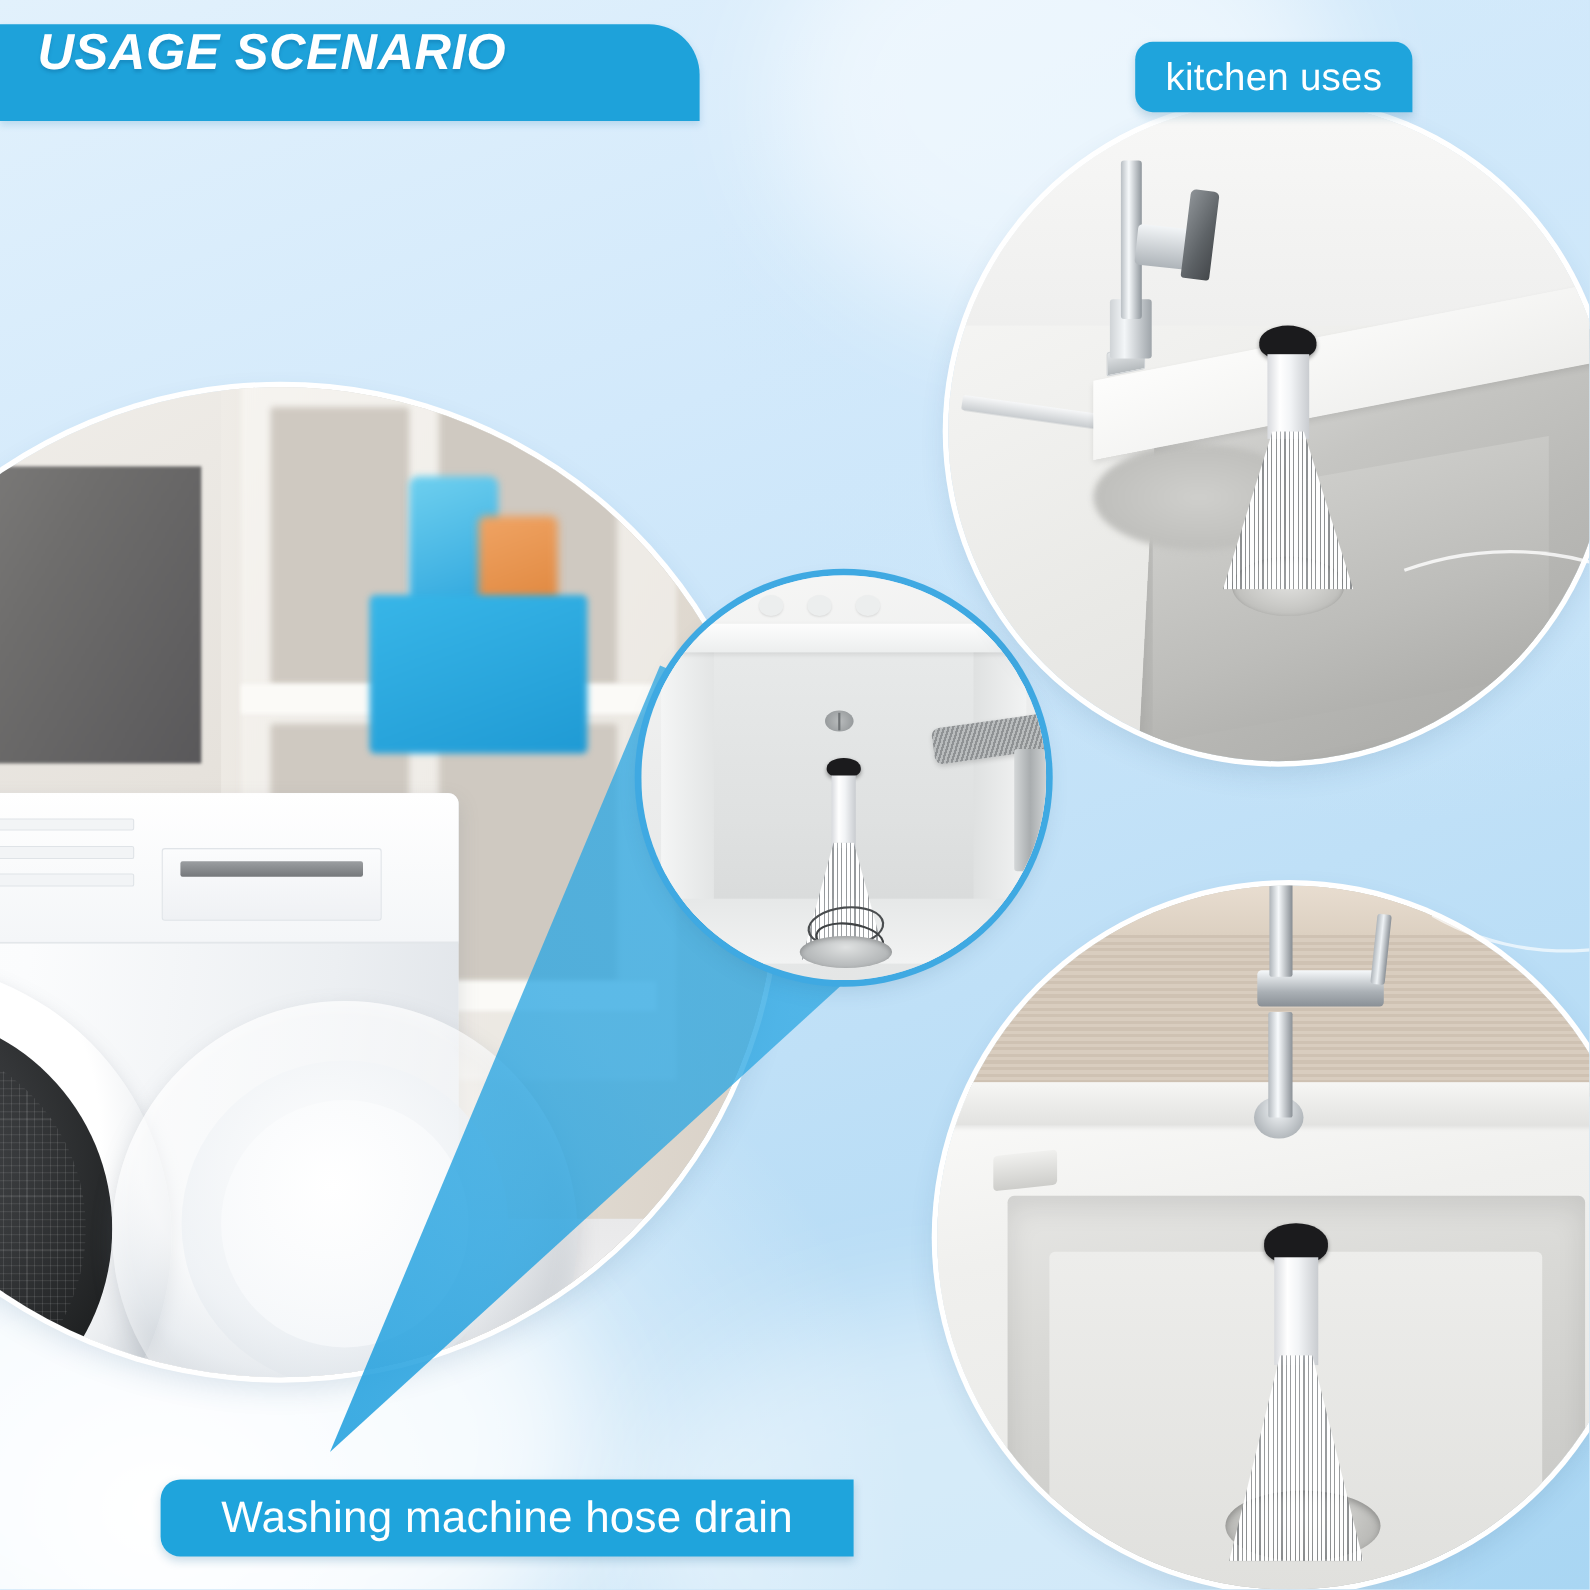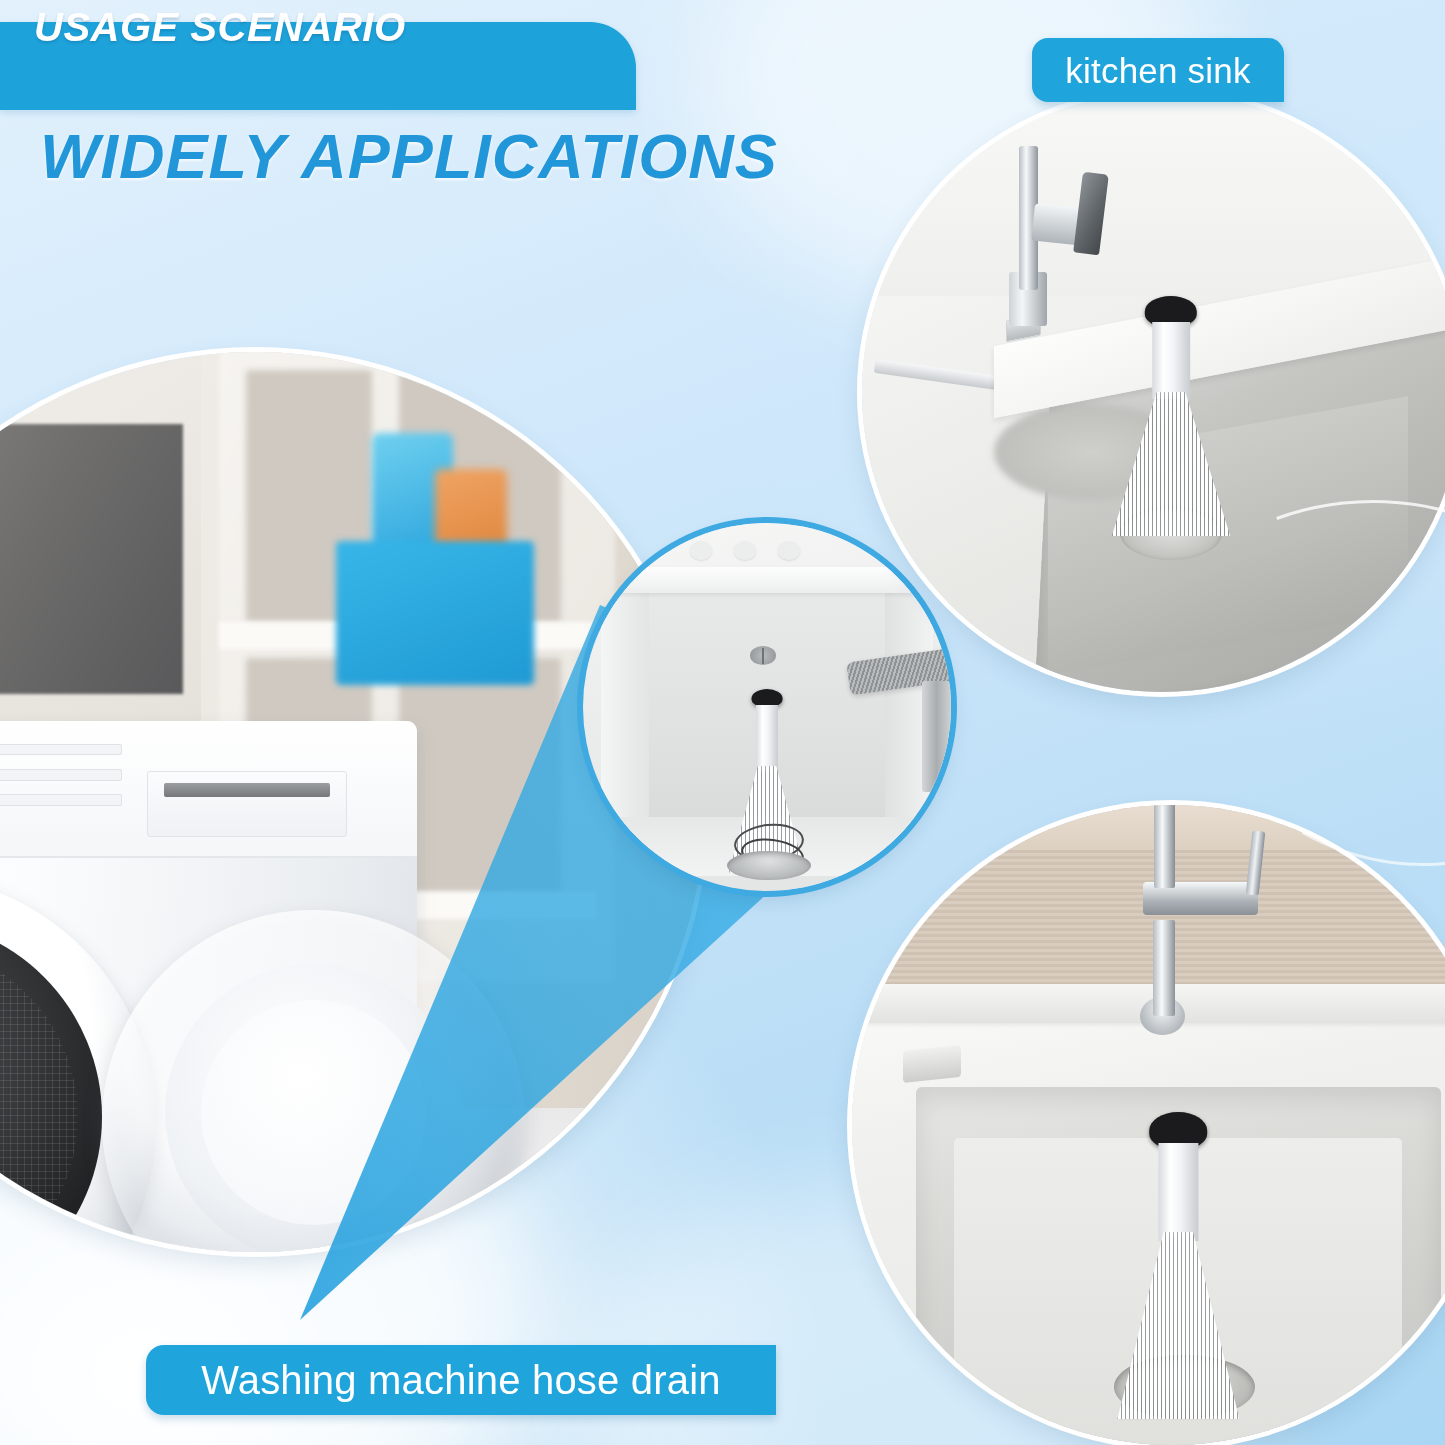--- a/index.html
+++ b/index.html
@@ -20,22 +20,22 @@
   .blob{position:absolute;border-radius:50%;filter:blur(50px);pointer-events:none;}
 
   
   .banner{
     position:absolute;left:0;top:22px;width:636px;height:88px;
     background:#1ea2da;
     border-radius:0 46px 0 0;
     box-shadow:0 3px 7px rgba(30,120,175,.18);
   }
   .banner-text{
-    position:absolute;left:34px;top:5px;
-    font-size:40px;font-weight:bold;font-style:italic;letter-spacing:.5px;
+    position:absolute;left:34px;top:20px;
+    font-size:46px;font-weight:bold;font-style:italic;letter-spacing:.5px;
     color:#ffffff;white-space:nowrap;
     text-shadow:0 2px 3px rgba(0,70,120,.22);
   }
   .headline{
     position:absolute;left:40px;top:120px;
     font-size:63px;font-weight:bold;font-style:italic;letter-spacing:1px;
     color:#2196d9;white-space:nowrap;
     text-shadow:0 2px 3px rgba(255,255,255,.75);
   }
   .subline{
@@ -283,18 +283,17 @@
       <div class="p-neck" style="top:10%;width:34%;height:32%;"></div>
       <div class="p-skirt" style="top:39%;width:106%;height:61%;"></div>
     </div>
   </div>
 
   <div class="lightarc" style="left:1090px;top:500px;width:560px;height:560px;border-color:rgba(255,255,255,.8) transparent transparent transparent;transform:rotate(25deg);"></div>
   <div class="lightarc" style="left:1180px;top:380px;width:480px;height:480px;border-color:transparent transparent rgba(255,255,255,.65) transparent;transform:rotate(-15deg);"></div>
 
   <div class="banner"></div>
   <div class="banner-text">USAGE SCENARIO</div>
-  <div class="headline">WIDELY APPLICATIONS</div>
-
-  <div class="badge badge-kitchen">kitchen sink</div>
+
+  <div class="badge badge-kitchen">kitchen uses</div>
   <div class="badge badge-washer">Washing machine hose drain</div>
 
 </div>
 
 </body></html>

